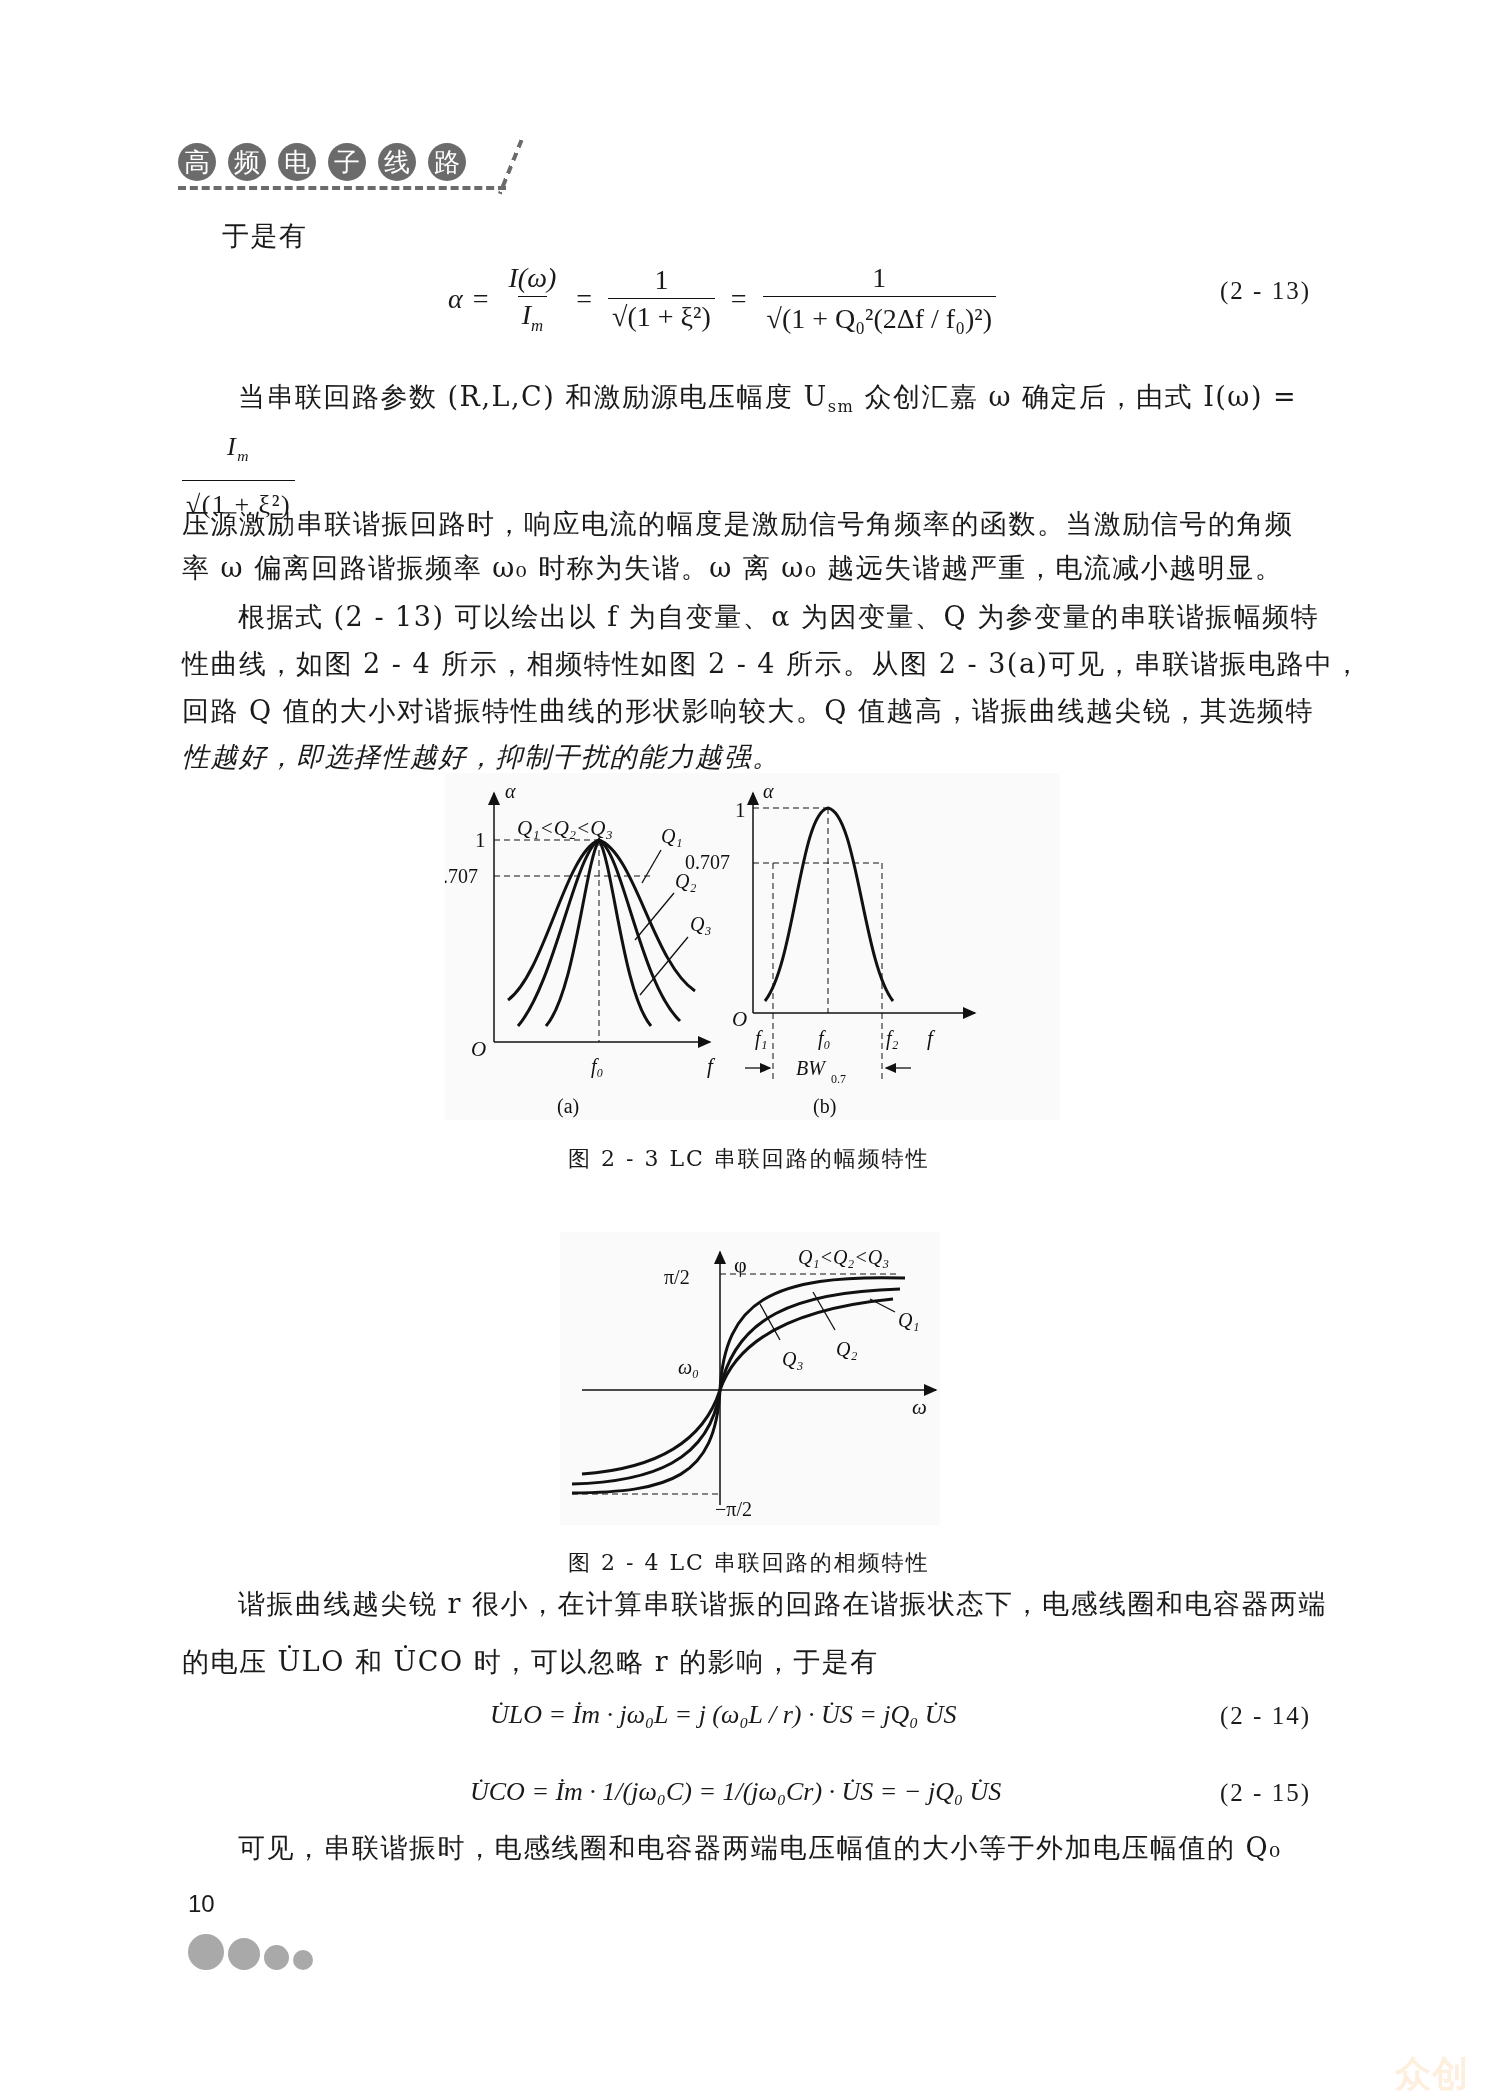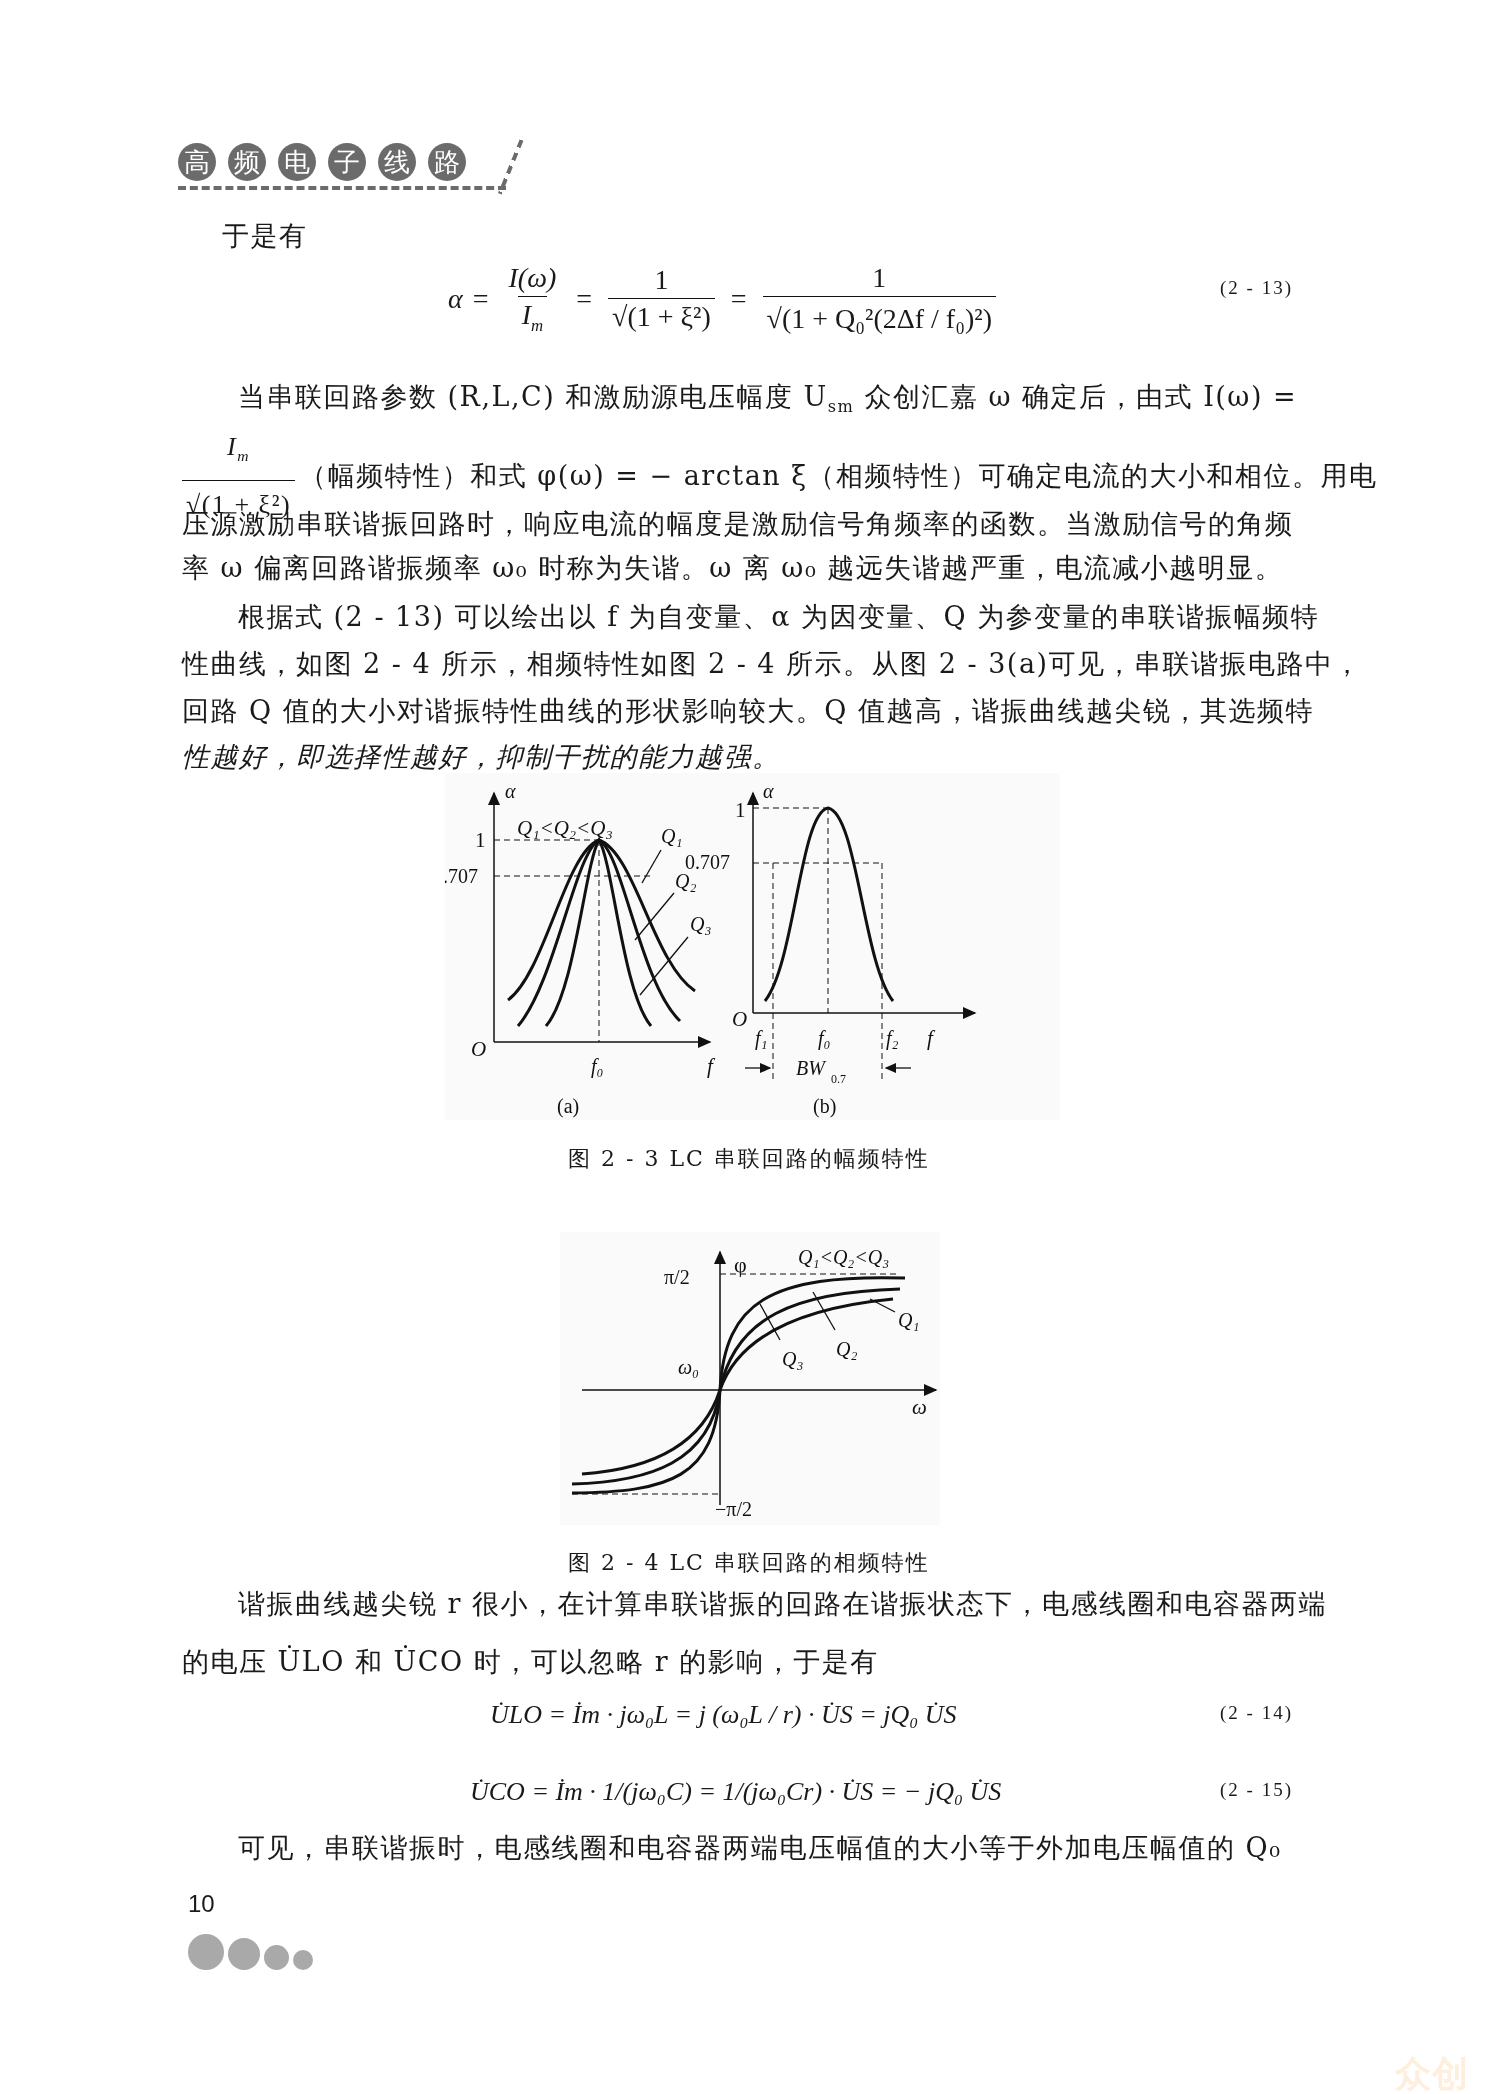--- a/index.html
+++ b/index.html
@@ -11,21 +11,21 @@
   .math{font-family:"Liberation Serif",serif;}
   sub,sup{font-size:60%;}
   
   .hdr{left:178px;top:143px;display:flex;gap:12px;}
   .circ{width:38px;height:38px;border-radius:50%;background:#6b6b6b;color:#fff;
         font-family:"DejaVu Sans",sans-serif;font-size:26px;line-height:38px;text-align:center;}
   .hdr-dash{left:178px;top:186px;width:328px;height:0;border-top:4px dashed #6b6b6b;}
   .hdr-slash{left:498px;top:135px;width:4px;height:58px;
              background:repeating-linear-gradient(to bottom,#6b6b6b 0 8px,transparent 8px 14px);
              transform:rotate(22deg);transform-origin:bottom left;}
-  .eqno{font-family:"Liberation Serif",serif;font-size:19px;letter-spacing:2px;}
+  .eqno{font-family:"Liberation Serif",serif;font-size:25px;letter-spacing:2px;}
   .frac{display:inline-flex;flex-direction:column;align-items:center;vertical-align:middle;margin:0 6px;}
   .frac .num{padding:0 4px 2px;}
   .frac .den{border-top:1.5px solid #111;padding:2px 4px 0;}
   .caption{font-size:22px;letter-spacing:2px;white-space:nowrap;}
   .figbox{background:#fafafa;}
   .dots{left:188px;top:1934px;display:flex;align-items:flex-end;gap:4px;}
   .dot{border-radius:50%;background:#a9a9a9;}
   .wm{left:1395px;top:2050px;font-family:"DejaVu Sans",sans-serif;font-size:36px;color:#fdeedd;font-weight:bold;letter-spacing:1px;}
   svg text{font-family:"Liberation Serif",serif;fill:#111;}
 </style>
@@ -66,21 +66,20 @@
 <div class="abs eqno" style="left:1220px;top:277px;">(2 - 13)</div>
 
 <div class="abs txt" style="left:238px;top:375px;">
   <span>当串联回路参数 (R,L,C) 和激励源电压幅度 U</span><sub>sm</sub><span> 众创汇嘉 ω 确定后，由式 I(ω) =</span>
 </div>
 <div class="abs txt" style="left:182px;top:425px;display:flex;align-items:center;">
   <span class="frac math" style="font-size:26px;margin:0 4px 0 0;">
     <span class="num it"><span>I</span><sub>m</sub></span>
     <span class="den">√(1 + ξ²)</span>
   </span>
-  <span>（幅频特性）和式 φ(ω) = − arctan ξ（相频特性）可确定电流的大小和相位。用电</span>
 </div>
 <div class="abs txt" style="left:182px;top:502px;">压源激励串联谐振回路时，响应电流的幅度是激励信号角频率的函数。当激励信号的角频</div>
 <div class="abs txt" style="left:182px;top:546px;">率 ω 偏离回路谐振频率 ω₀ 时称为失谐。ω 离 ω₀ 越远失谐越严重，电流减小越明显。</div>
 
 <div class="abs txt" style="left:238px;top:595px;">根据式 (2 - 13) 可以绘出以 f 为自变量、α 为因变量、Q 为参变量的串联谐振幅频特</div>
 <div class="abs txt" style="left:182px;top:642px;">性曲线，如图 2 - 4 所示，相频特性如图 2 - 4 所示。从图 2 - 3(a)可见，串联谐振电路中，</div>
 <div class="abs txt" style="left:182px;top:689px;">回路 Q 值的大小对谐振特性曲线的形状影响较大。Q 值越高，谐振曲线越尖锐，其选频特</div>
 <div class="abs txt" style="left:182px;top:735px;font-style:italic;">性越好，即选择性越好，抑制干扰的能力越强。</div>
 
 <div class="abs figbox" style="left:445px;top:773px;width:615px;height:347px;">

